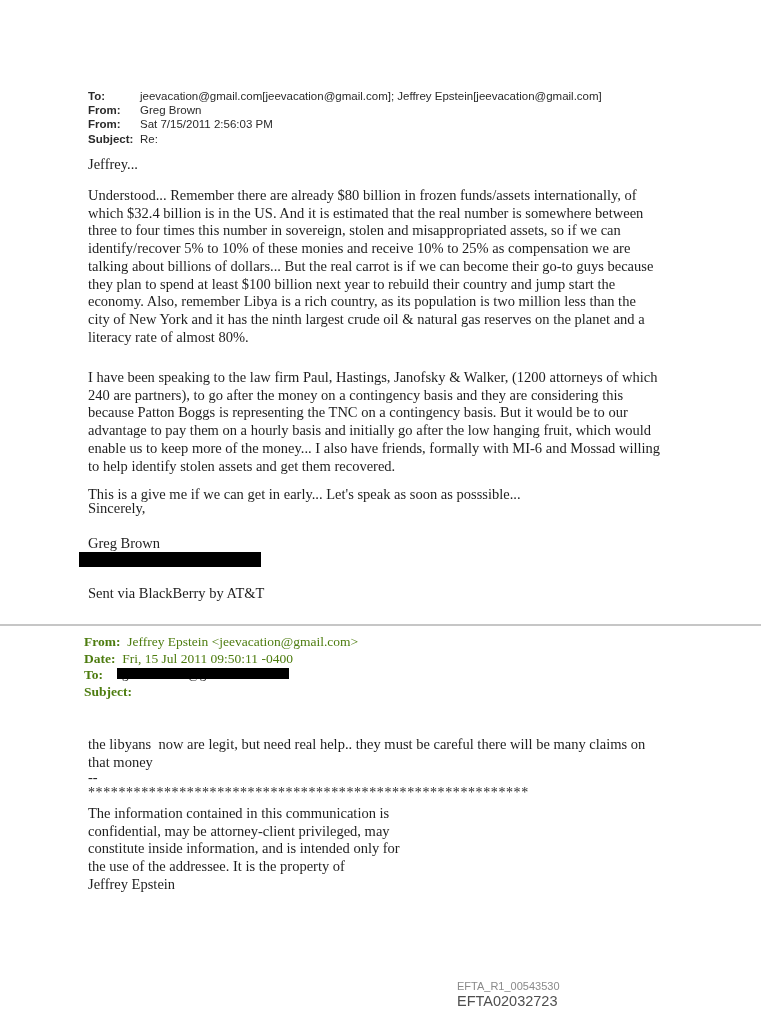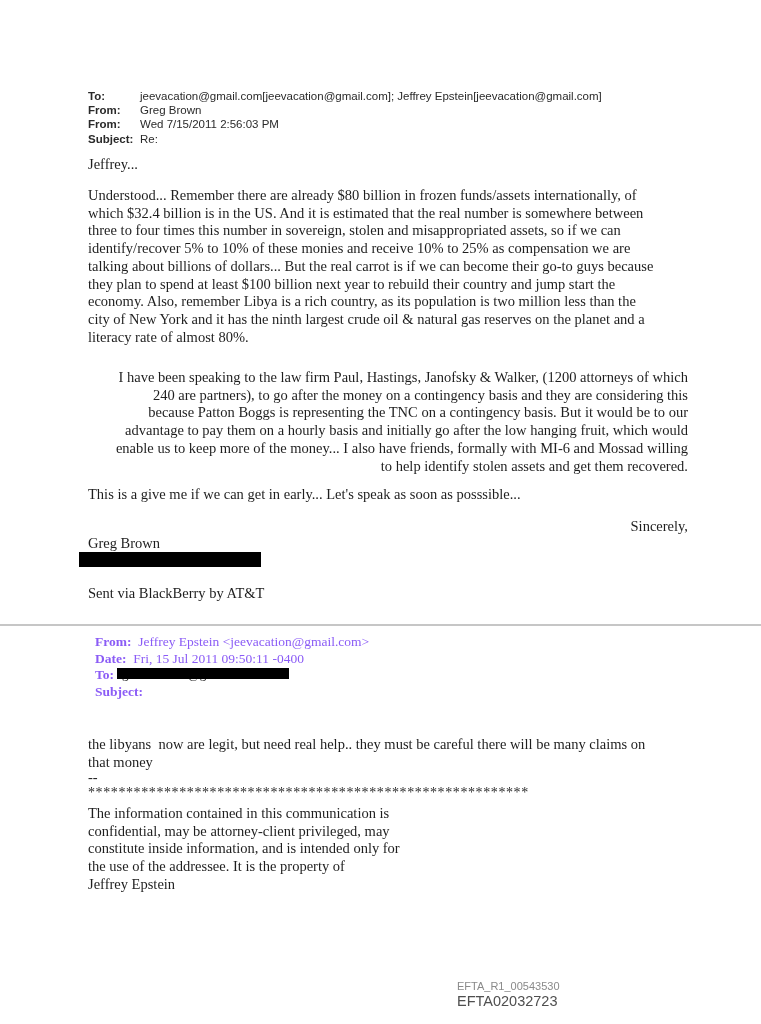--- a/index.html
+++ b/index.html
@@ -25,23 +25,23 @@
   .hdr1 .val { white-space: nowrap; }
   
   .serif { font-family: "Liberation Serif", serif; color: #1e1e1e; }
   .body-text {
     position: absolute; left: 88px;
     font-size: 14.5px; line-height: 17.7px;
     white-space: pre-line; width: 600px;
   }
   .greeting   { top: 156px; }
   .para1      { top: 187px; }
-  .para2      { top: 369px; text-align: right; }
+  .para2      { top: 369px; }
   .para3      { top: 486px; }
-  .closing    { top: 518px; text-align: right; }
+  .closing    { top: 500px; }
   .signature  { top: 535px; }
   .sent-via   { top: 585px; }
   
   .redact1 {
     position: absolute; left: 79px; top: 552px;
     width: 182px; height: 15px; background: #000000;
   }
   .redact2-bar {
     position: absolute; left: 117px; top: 668px;
     width: 172px; height: 11px; background: #000000; z-index: 2;
@@ -52,23 +52,23 @@
     font-size: 13px; color: #2a2a2a; z-index: 1;
     white-space: nowrap;
   }
   
   .divider {
     position: absolute; left: 0; top: 624px;
     width: 761px; height: 2px; background: #c6c6c6;
   }
   
   .hdr2 {
-    position: absolute; left: 95px; top: 634px;
+    position: absolute; left: 84px; top: 634px;
     font-family: "Liberation Serif", serif;
-    font-size: 13.5px; line-height: 16.6px; color: #8b5cf6;
+    font-size: 13.5px; line-height: 16.6px; color: #4d7c0f;
   }
   .hdr2 .row { white-space: nowrap; }
   .hdr2 .lbl { font-weight: bold; }
   
   .quote-body { top: 736px; white-space: pre-wrap; }
   .sig-sep    { top: 769px; }
   .asterisks  {
     position: absolute; left: 88px; top: 785px;
     font-family: "Liberation Serif", serif;
     font-size: 14px; letter-spacing: 0.6px; color: #2a2a2a;
@@ -93,21 +93,21 @@
     <div class="row">
       <span class="lbl">To:</span>
       <span class="val">jeevacation@gmail.com[jeevacation@gmail.com]; Jeffrey Epstein[jeevacation@gmail.com]</span>
     </div>
     <div class="row">
       <span class="lbl">From:</span>
       <span class="val">Greg Brown</span>
     </div>
     <div class="row">
       <span class="lbl">From:</span>
-      <span class="val">Wed 7/15/2011 2:56:03 PM</span>
+      <span class="val">Sat 7/15/2011 2:56:03 PM</span>
     </div>
     <div class="row">
       <span class="lbl">Subject:</span>
       <span class="val">Re:</span>
     </div>
   </div>
 
   <div class="serif body-text greeting">Jeffrey...</div>
   <div class="serif body-text para1">Understood... Remember there are already $80 billion in frozen funds/assets internationally, of
 which $32.4 billion is in the US. And it is estimated that the real number is somewhere between

